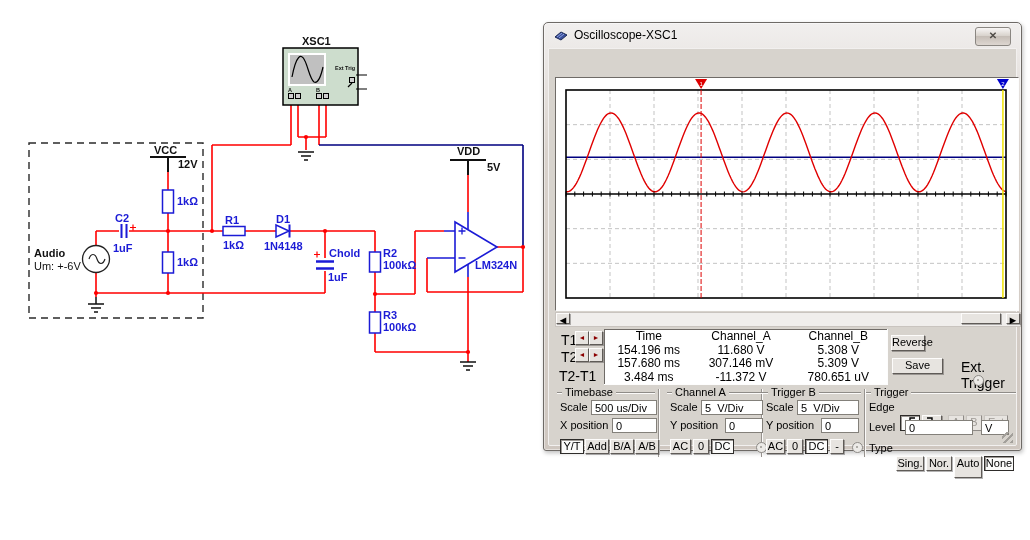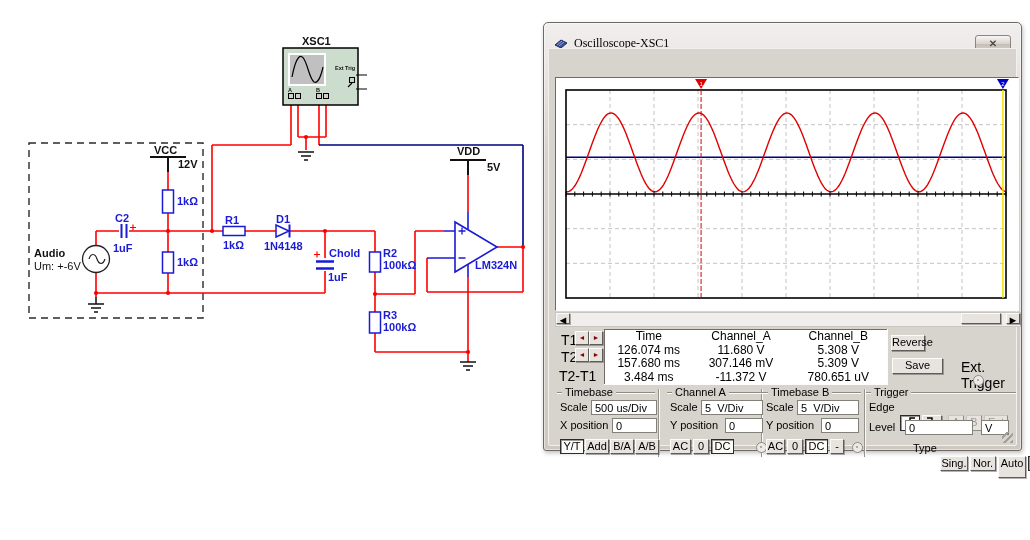--- a/index.html
+++ b/index.html
@@ -10,21 +10,21 @@
   #circuit text{font-family:"Liberation Sans",sans-serif;}
   .lblb{fill:#1b1bd6;font-weight:bold;font-size:11px;}
   .lblk{fill:#111;font-weight:bold;font-size:11px;}
   .lblr{fill:#111;font-size:11px;}
   .tiny{fill:#111;font-size:5.5px;font-weight:bold;}
   
   .win{position:absolute;left:543px;top:22px;width:477px;height:427px;
     background:linear-gradient(180deg,#f1efee,#d9d2cc 30%,#cfc7c0);
     border:1px solid #6e6a66;border-radius:5px 5px 3px 3px;
     box-shadow:0 0 0 1px rgba(255,255,255,.45) inset,1px 2px 4px rgba(0,0,0,.25);}
-  .titlebar{position:absolute;left:0;top:8px;right:0;height:24px;font-family:Liberation Serif, serif;}
+  .titlebar{position:absolute;left:0;top:0;right:0;height:24px;}
   .title-ico{position:absolute;left:9px;top:5px;}
   .title-txt{position:absolute;left:30px;top:5px;font-size:12px;color:#000;}
   .close{position:absolute;right:10px;top:4px;width:34px;height:17px;border:1px solid #8a8681;
     border-radius:3px;background:linear-gradient(180deg,#f8f6f5,#d9d3cd 45%,#c6beb7 50%,#ddd6d0);
     color:#4f4b47;font-size:10px;font-weight:bold;text-align:center;line-height:16px;}
   .content{position:absolute;left:4px;right:4px;top:25px;bottom:4px;background:#d7d3cd;
     border:1px solid #f2f0ef;border-radius:0 0 2px 2px;}
   .display{position:absolute;left:6px;top:28px;width:462px;height:232px;background:#fff;
     border:1px solid;border-color:#6f6b67 #fdfdfd #fdfdfd #6f6b67;}
   
@@ -300,21 +300,21 @@
           <col style="width:97px">
           <col style="width:98px">
         </colgroup>
       <tbody>
           <tr>
         <th>Time</th>
         <th>Channel_A</th>
         <th>Channel_B</th>
       </tr>
       <tr>
-        <td>126.074 ms</td>
+        <td>154.196 ms</td>
         <td>11.680 V</td>
         <td>5.308 V</td>
       </tr>
       <tr>
         <td>157.680 ms</td>
         <td>307.146 mV</td>
         <td>5.309 V</td>
       </tr>
       <tr>
         <td>3.484 ms</td>
@@ -365,21 +365,21 @@
         <div class="b3 abs" style="left:0;width:21px;height:15px;">AC</div>
         <div class="b3 abs" style="left:23px;width:16px;height:15px;">0</div>
         <div class="b3 pressed abs" style="left:41px;width:23px;height:15px;">DC</div>
         <div class="radio" style="left:86px;top:3px;"></div>
       </div>
     </div>
 
     <div class="grp" style="left:214px;width:100px;">
       <div class="gtitle">
           <span class="pre"></span>
-          <span class="t">Timebase B</span>
+          <span class="t">Trigger B</span>
           <span class="post"></span>
         </div>
       <div class="row" style="top:13px;"><span>Scale</span>
         <input class="fld" style="left: 31px; top: 0px; width: 62px;" readonly="" value="5  V/Div"></div>
       <div class="row" style="top:31px;"><span>Y position</span>
         <input class="fld" style="left: 55px; top: 0px; width: 38px;" readonly="" value="0"></div>
       <div class="row" style="top:52px;">
         <div class="b3 abs" style="left:0;width:19px;height:15px;">AC</div>
         <div class="b3 abs" style="left:21px;width:16px;height:15px;">0</div>
         <div class="b3 pressed abs" style="left:39px;width:23px;height:15px;">DC</div>
@@ -403,21 +403,21 @@
           <svg class="edge-ico" width="14" height="11">
               <path d="M2,2 H7 V9 H12" stroke="#000" stroke-width="1.4" fill="none"></path>
             </svg></div>
         <div class="b3 dis abs" style="left:79px;width:16px;height:16px;">A</div>
         <div class="b3 dis abs" style="left:97px;width:16px;height:16px;">B</div>
         <div class="b3 dis abs" style="left:115px;width:24px;height:16px;">Ext</div>
       </div>
       <div class="row" style="top:33px;"><span>Level</span>
         <input class="fld" style="left: 36px; top: 0px; width: 68px;" readonly="" value="0">
         <input class="fld" style="left: 112px; top: 0px; width: 28px;" readonly="" value="V"></div>
-      <div class="row" style="top:54px;margin-left:44px;"><span>Type</span>
+      <div class="row" style="top:54px;"><span>Type</span>
         <div class="b3 abs" style="left:27px;width:28px;height:15px;">Sing.</div>
         <div class="b3 abs" style="left:57px;width:26px;height:15px;">Nor.</div>
         <div class="b3 abs" style="left:85px;width:28px;height:22px;">Auto</div>
         <div class="b3 pressed abs" style="left:115px;width:30px;height:15px;">None</div>
       </div>
     </div>
 
     <div class="grip"></div>
   </div>
 </div>

